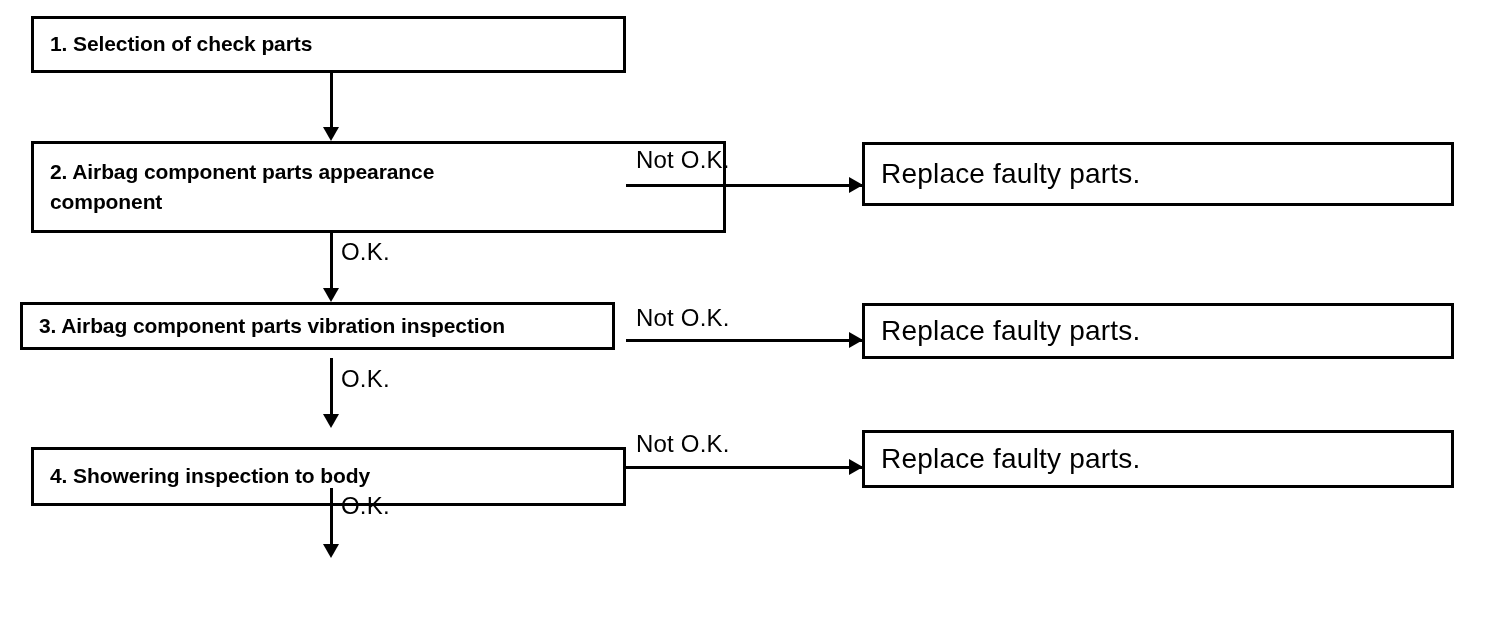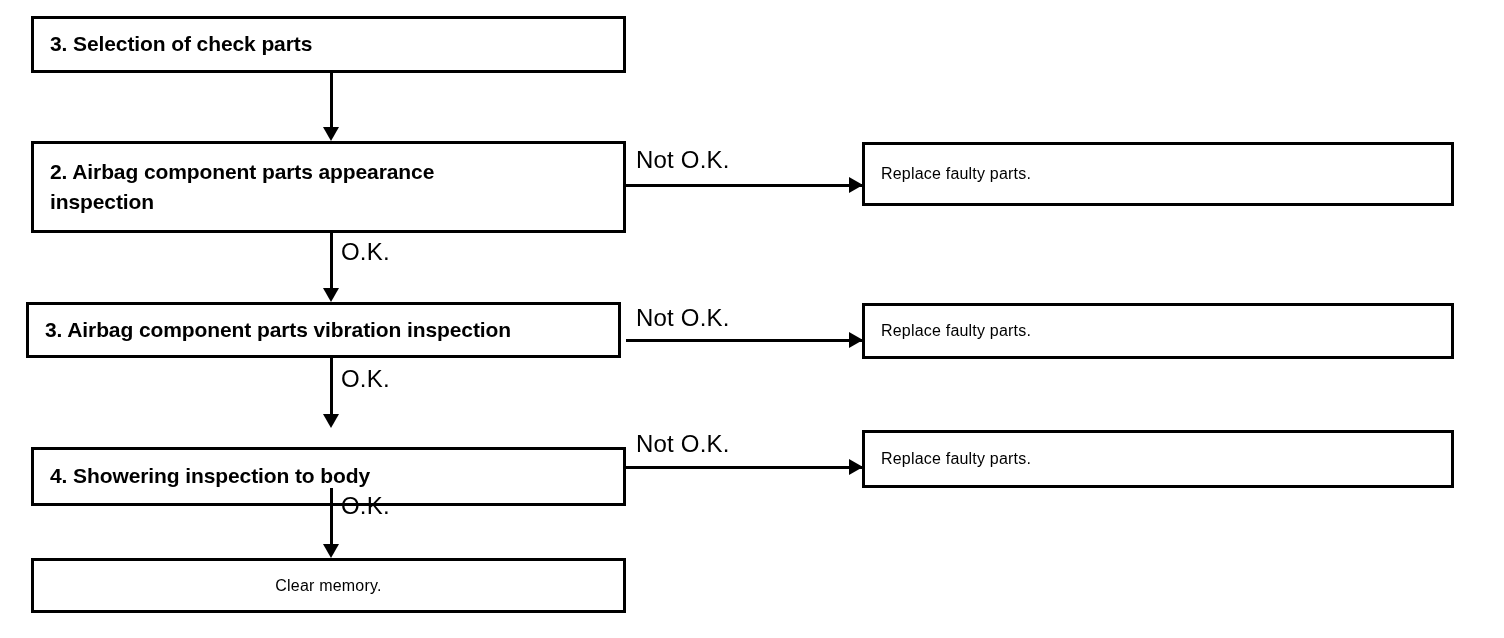--- a/index.html
+++ b/index.html
@@ -33,21 +33,21 @@
     padding: 0 16px;
     line-height: 1.45;
   }
   .node.bold .node-text {
     font-weight: bold;
     font-size: 21px;
     letter-spacing: -0.1px;
   }
   .node.plain .node-text {
     font-weight: normal;
-    font-size: 16px;
+    font-size: 28px;
     letter-spacing: 0.2px;
   }
   .node.center .node-text {
     text-align: center;
   }
   .node.left .node-text {
     text-align: left;
   }
 
   
@@ -85,41 +85,38 @@
     white-space: nowrap;
     line-height: 1;
   }
 </style>
 </head>
 <body>
 
 <div id="canvas">
 
   <div class="node bold left" style="left:31px; top:16px; width:595px; height:57px;">
-    <span class="node-text">3. Selection of check parts</span>
+    <span class="node-text">1. Selection of check parts</span>
   </div>
 
-  <div class="node bold left" style="left:31px; top:141px; width:595px; height:92px;">
+  <div class="node bold left" style="left:31px; top:141px; width:695px; height:92px;">
     <span class="node-text">
       <span>2. Airbag component parts appearance</span><br>
-      <span>inspection</span>
+      <span>component</span>
     </span>
   </div>
 
-  <div class="node bold left" style="left:26px; top:302px; width:595px; height:56px;">
+  <div class="node bold left" style="left:20px; top:302px; width:595px; height:48px;">
     <span class="node-text">3. Airbag component parts vibration inspection</span>
   </div>
 
   <div class="node bold left" style="left:31px; top:429px; width:595px; height:59px;margin-top:18px;">
     <span class="node-text">4. Showering inspection to body</span>
   </div>
 
-  <div class="node plain center" style="left:31px; top:558px; width:595px; height:55px;">
-    <span class="node-text">Clear memory.</span>
-  </div>
 
   <div class="node plain left" style="left:862px; top:142px; width:592px; height:64px;">
     <span class="node-text">Replace faulty parts.</span>
   </div>
 
   <div class="node plain left" style="left:862px; top:303px; width:592px; height:56px;">
     <span class="node-text">Replace faulty parts.</span>
   </div>
 
   <div class="node plain left" style="left:862px; top:430px; width:592px; height:58px;">

